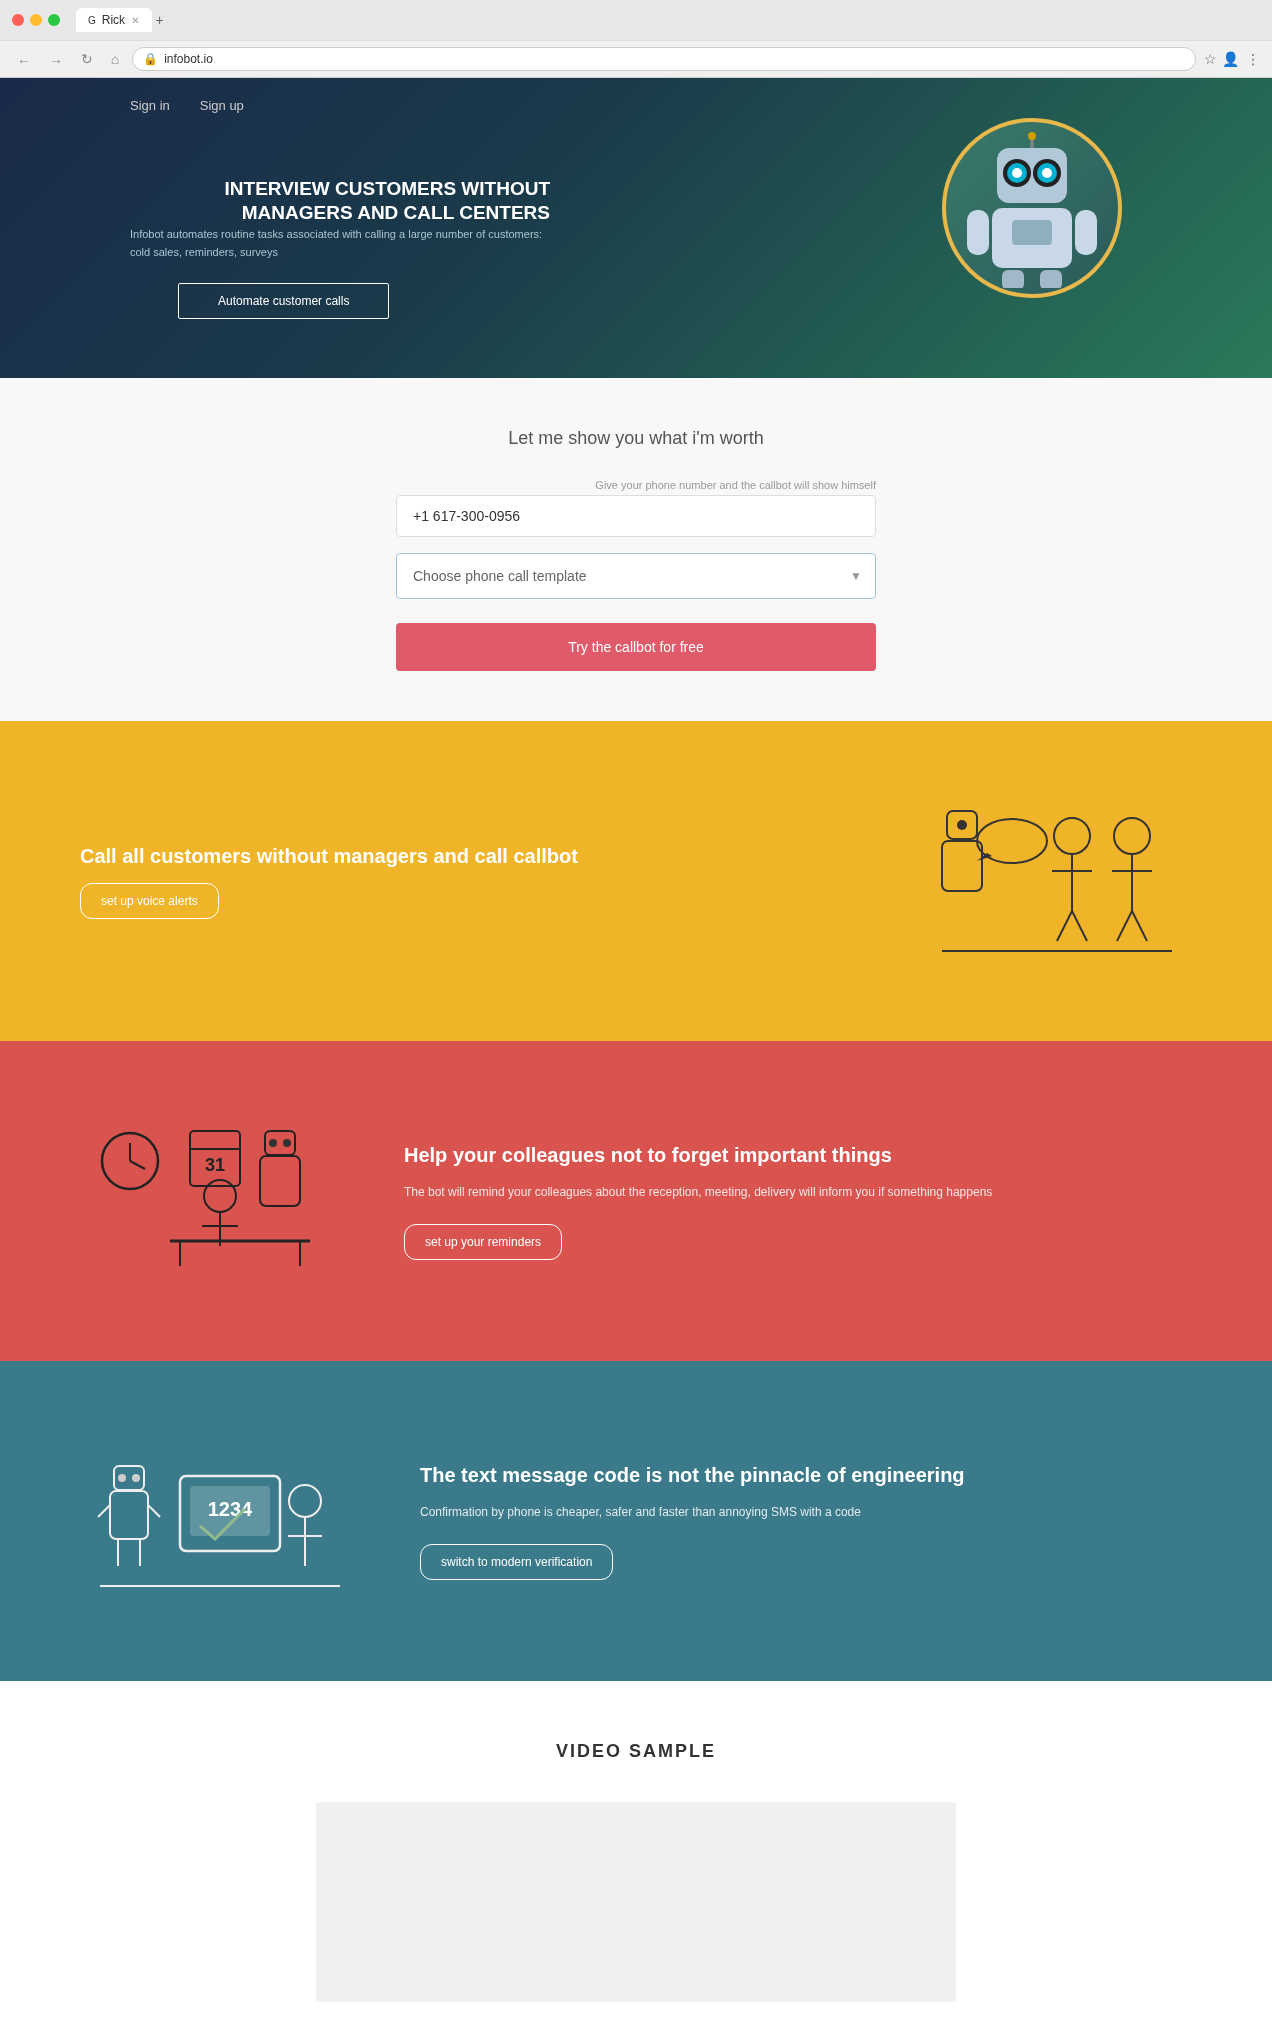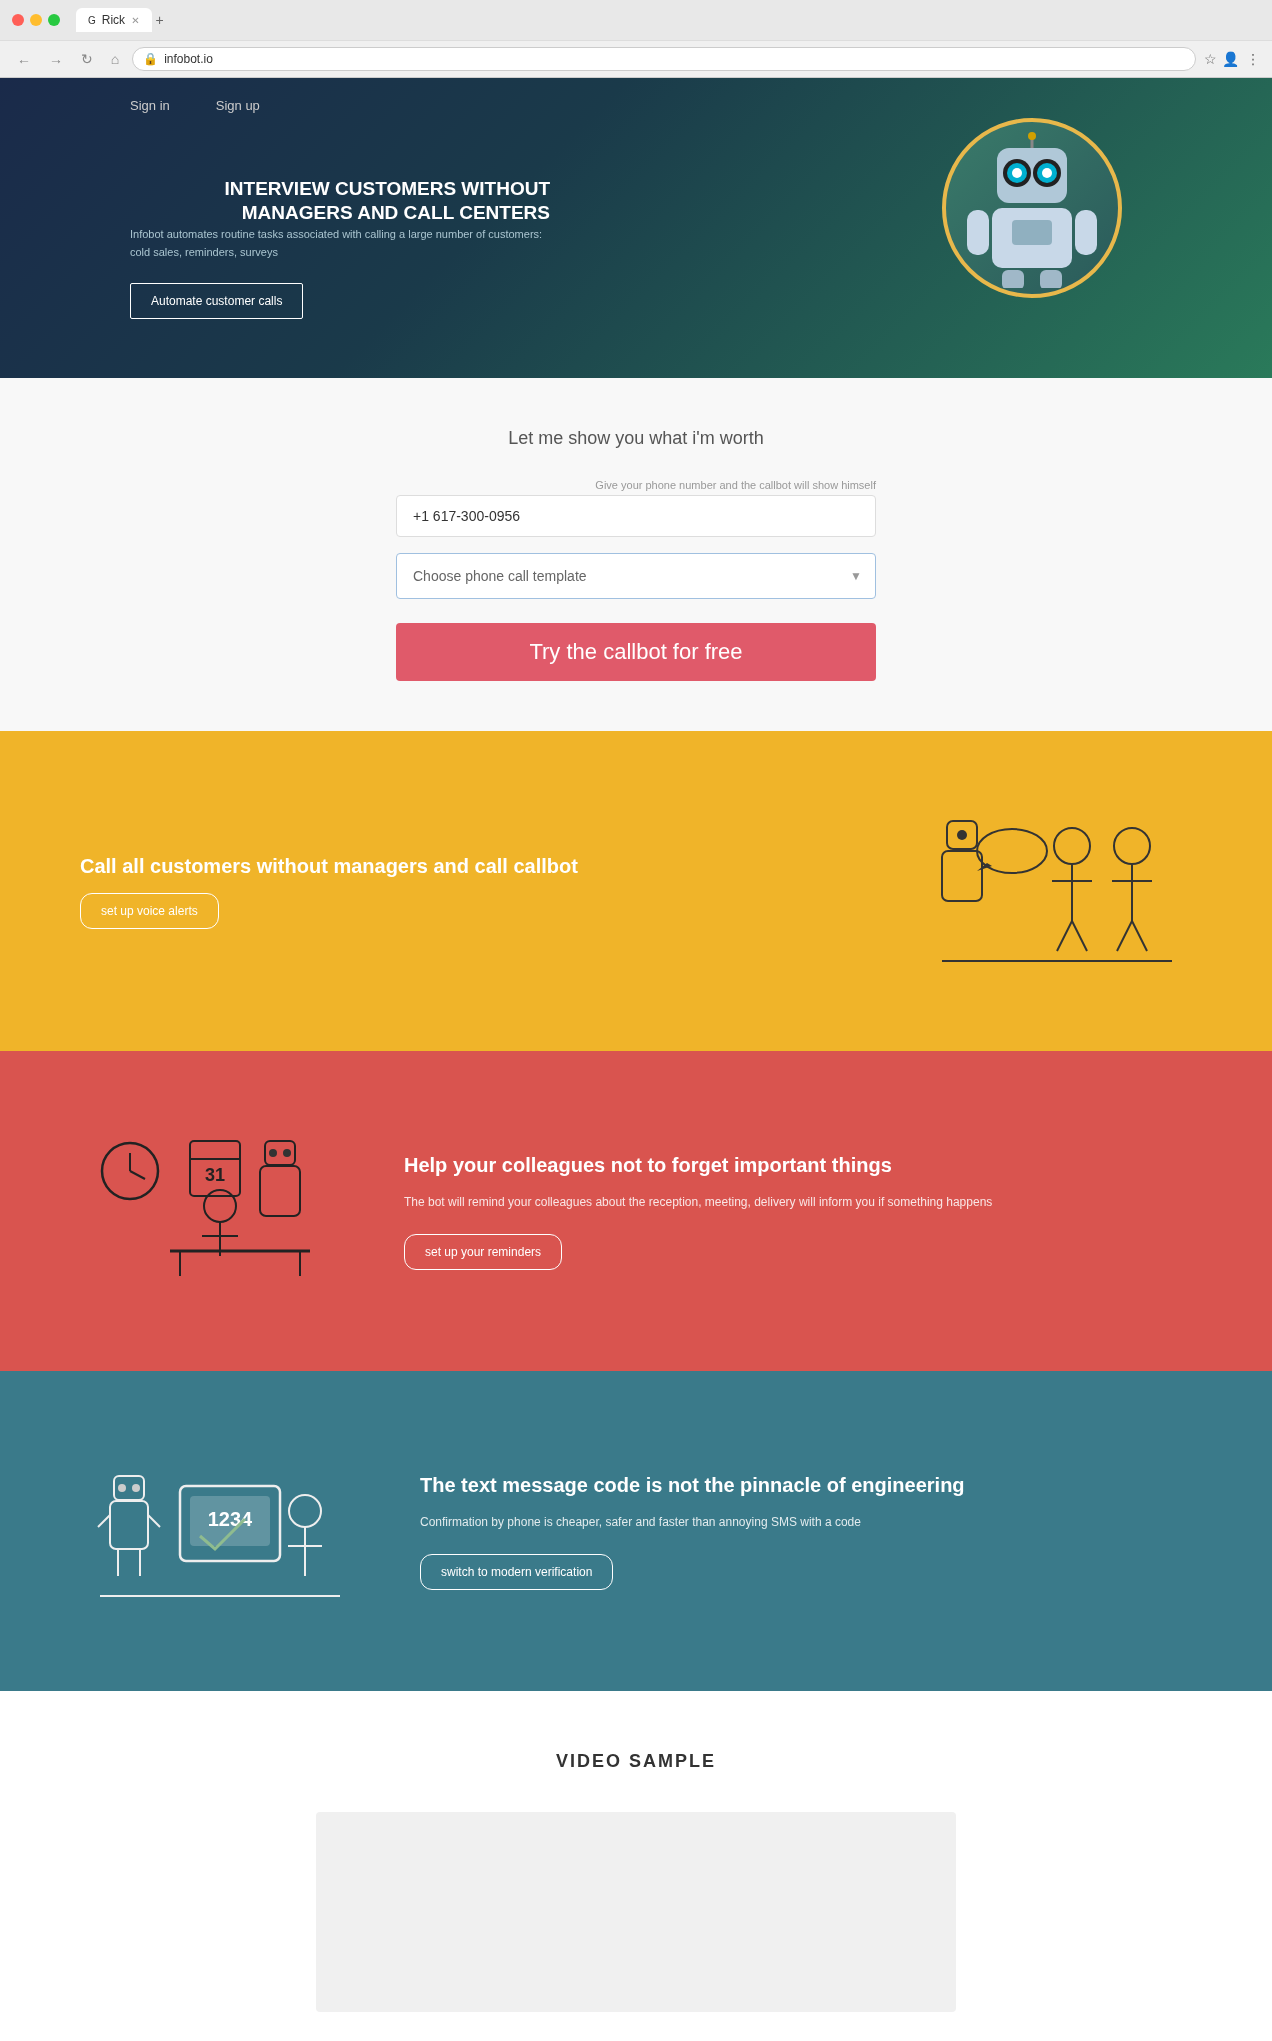--- a/index.html
+++ b/index.html
@@ -84,21 +84,21 @@
       justify-content: space-between;
       min-height: 290px;
       position: relative;
       overflow: hidden;
     }
     .hero-nav {
       position: absolute;
       top: 20px;
       left: 130px;
       display: flex;
-      gap: 46px;
+      gap: 30px;
     }
     .hero-nav a {
       color: #ccc;
       font-size: 13px;
       text-decoration: none;
     }
     .hero-content {
       margin-top: 40px;
       max-width: 420px;
     }
@@ -113,24 +113,25 @@
     .hero-subtitle {
       color: #aac5d0;
       font-size: 11px;
       line-height: 1.6;
       margin-bottom: 22px;
     }
     .hero-cta {
       border: 1px solid #fff;
       background: transparent;
       color: #fff;
-      padding: 10px 20px;
+      padding: 10px 39px;
       font-size: 12px;
       cursor: pointer;
       border-radius: 2px;
+      margin-left: 48px;
     }
     .hero-robot {
       width: 220px;
       height: 220px;
       position: relative;
     }
     .robot-circle {
       width: 180px;
       height: 180px;
       border-radius: 50%;
@@ -201,21 +202,21 @@
       pointer-events: none;
     }
     .demo-btn {
       max-width: 480px;
       width: 100%;
       padding: 16px;
       background: #e05a6a;
       color: #fff;
       border: none;
       border-radius: 4px;
-      font-size: 22px;
+      font-size: 14px;
       cursor: pointer;
       display: block;
       margin: 0 auto;
     }
 
     
     .feature-yellow {
       background: #f0b429;
       padding: 60px 80px;
       display: flex;

